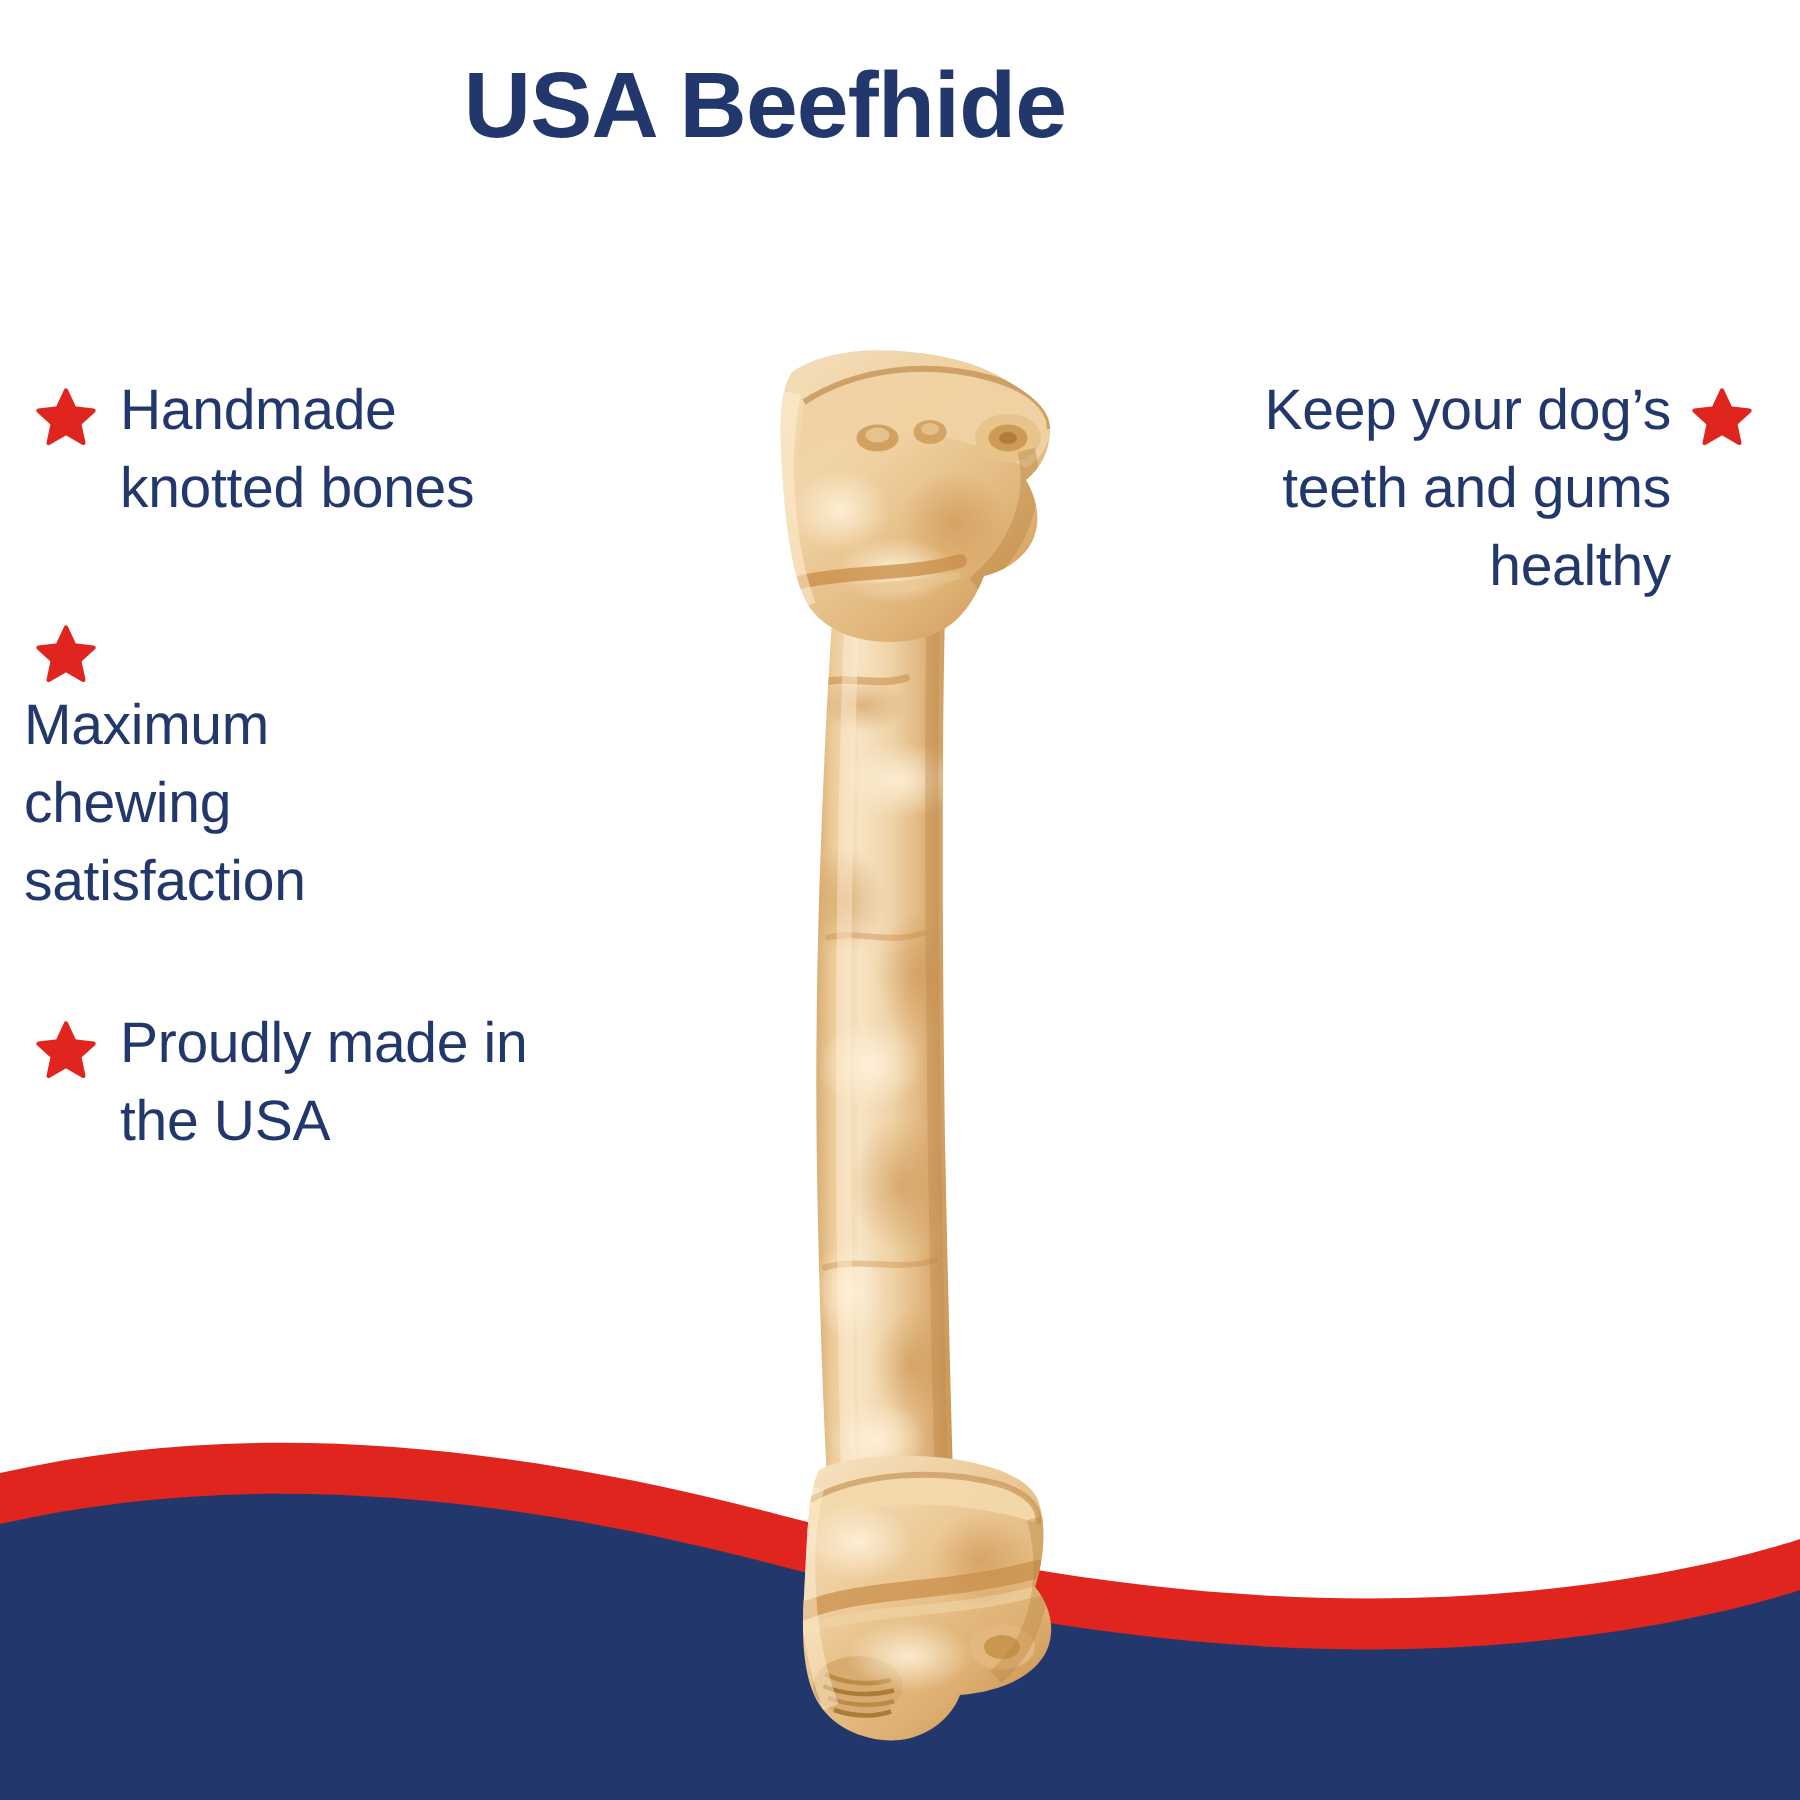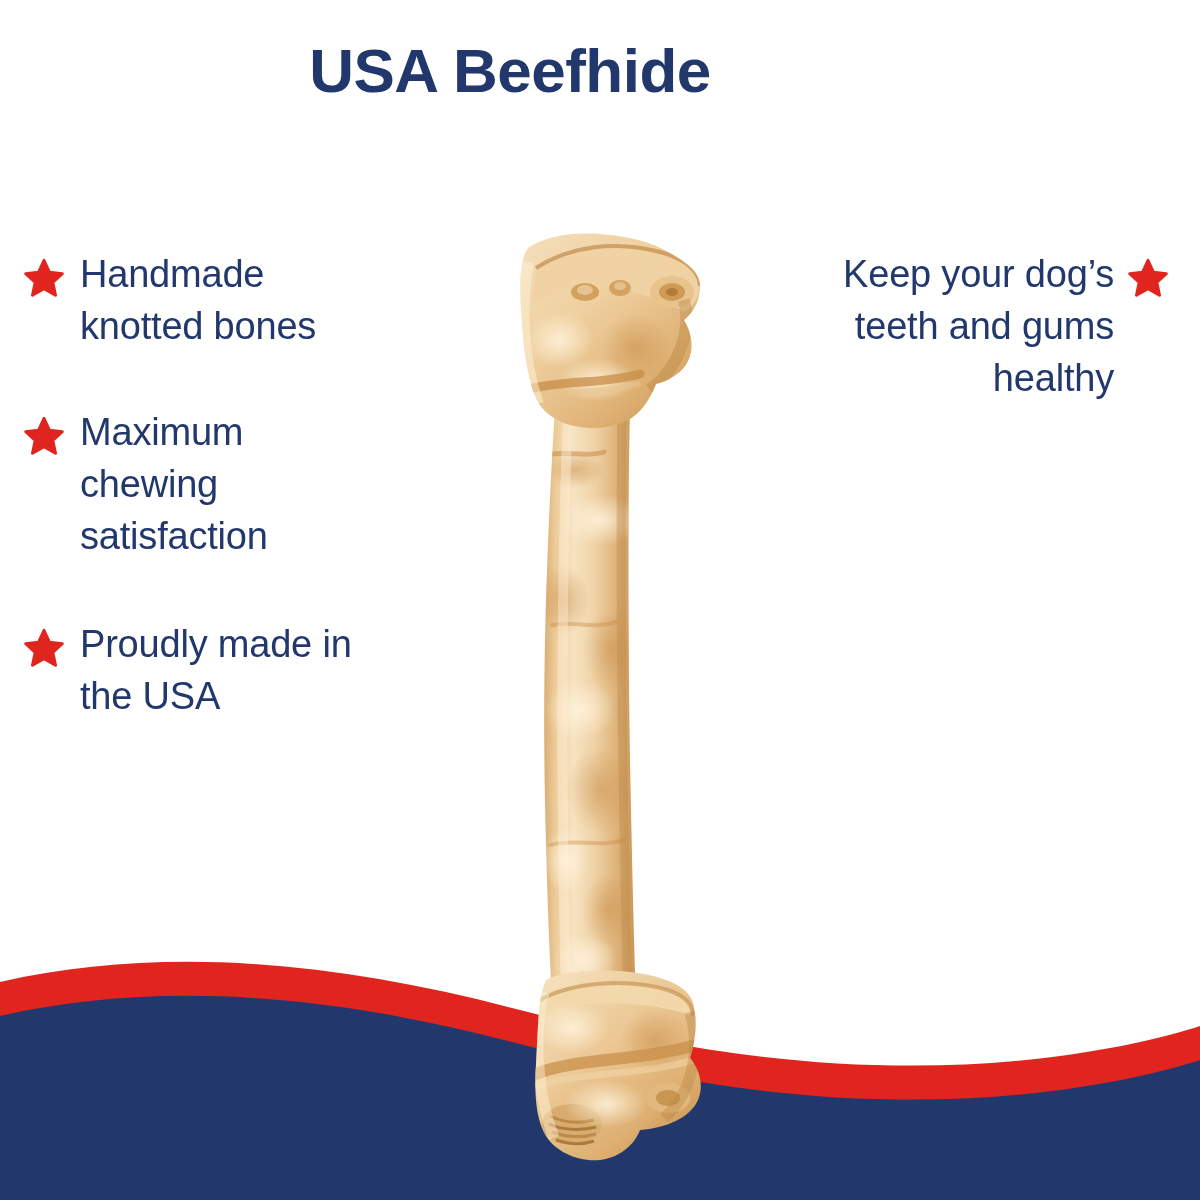--- a/index.html
+++ b/index.html
@@ -78,21 +78,21 @@
     display: flex;
     justify-content: center;
   }
   .features-left  .star-wrap { margin-right: 8px; }
   .features-right .star-wrap { margin-left: 6px; }
 
   .star-svg { display: block; width: 44px; height: 44px; }
 
   
   .features-left  .feature:nth-child(1) { margin-bottom: 54px; }
-  .features-left  .feature:nth-child(2) { margin-bottom: 56px; }
+  .features-left  .feature:nth-child(2) { margin-bottom: 56px; flex-direction: column; }
   .features-right .feature:nth-child(1) { margin-bottom: 96px; }
 
   
   .wave {
     position: absolute;
     left: 0;
     bottom: 0;
     width: 1200px;
     height: 260px;
     z-index: 1;

